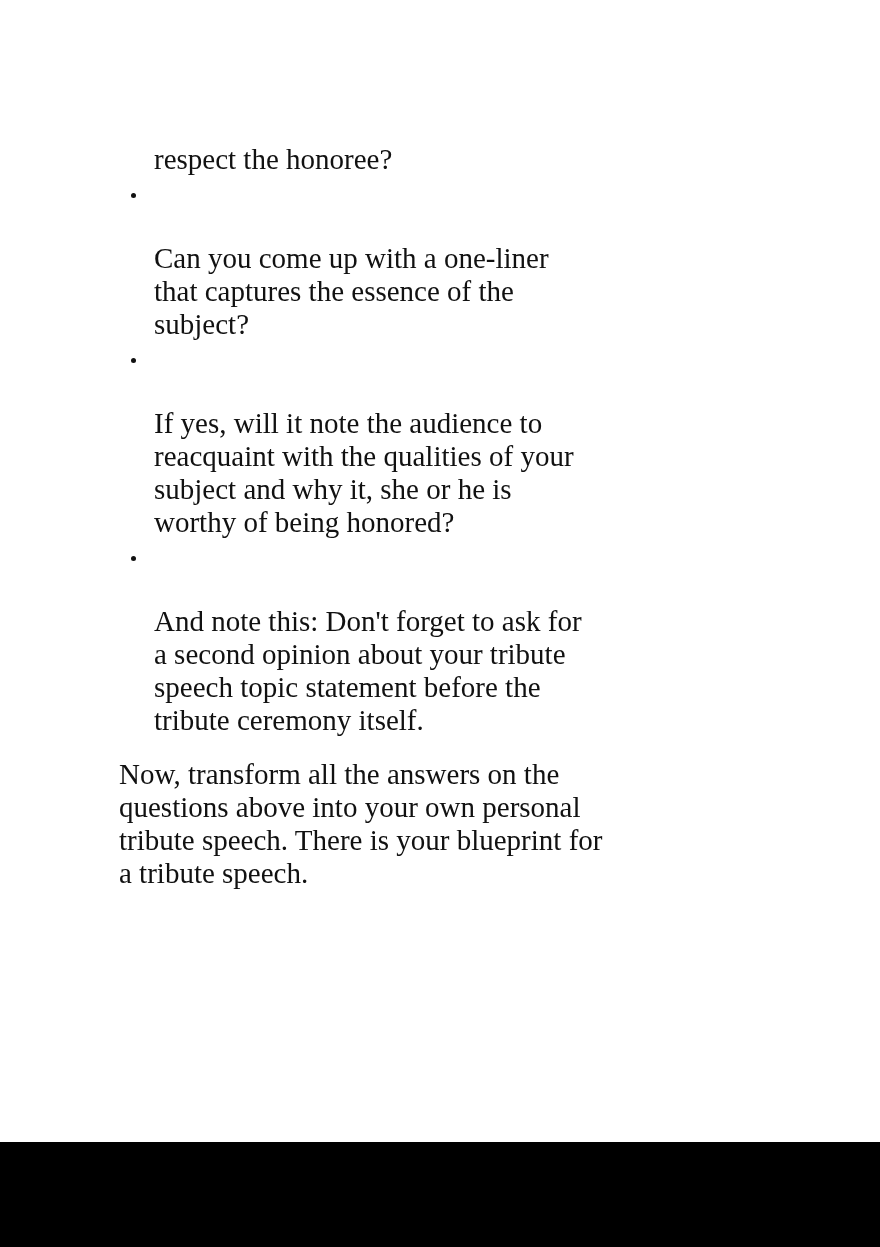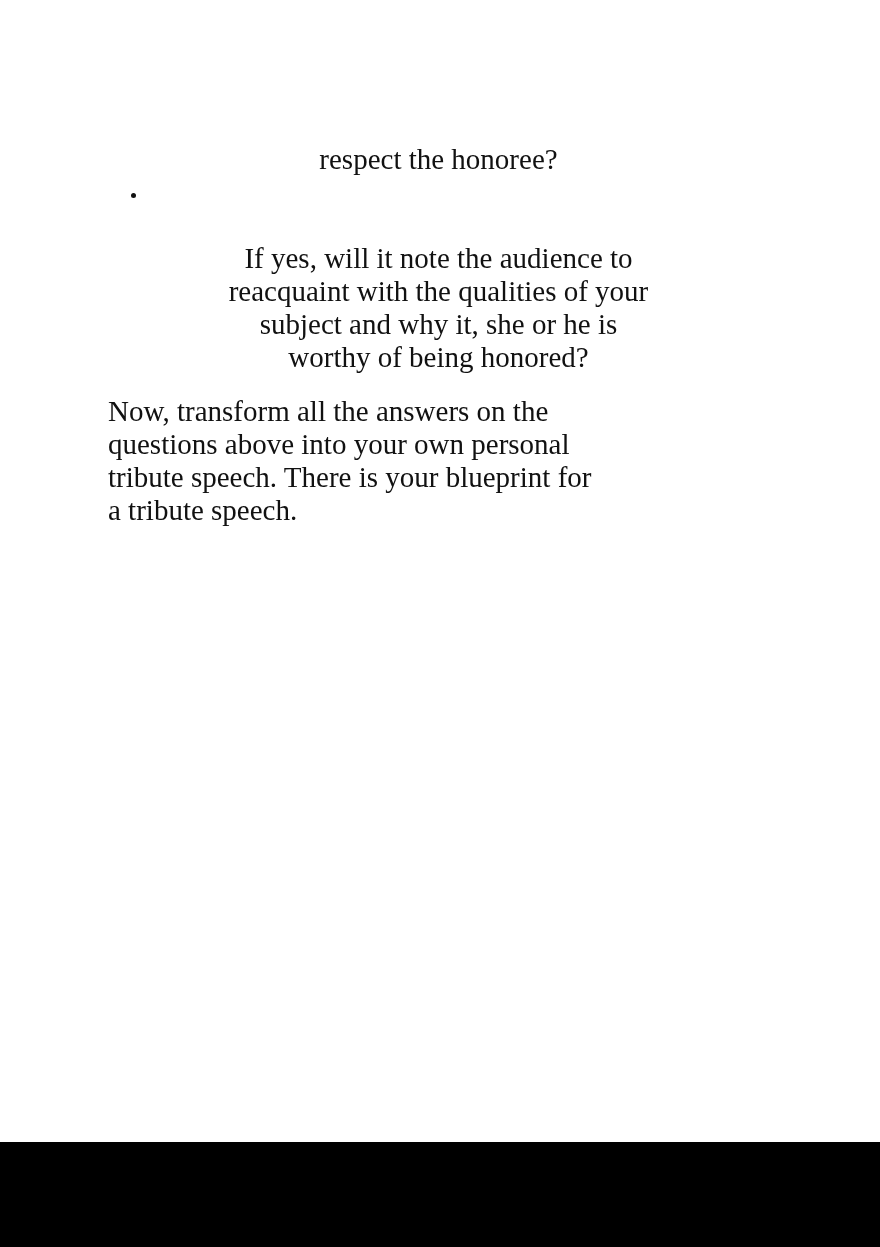--- a/index.html
+++ b/index.html
@@ -26,33 +26,32 @@
     width: 620px;
     font-size: 29px;
     line-height: 33px;
     color: #111111;
     letter-spacing: 0px;
   }
   .list-item {
     position: relative;
     padding-left: 51px;
     white-space: pre-line;
-    text-align: center;
   }
   .bullet-dot {
     position: absolute;
     left: 28px;
     top: 17px;
     width: 5px;
     height: 5px;
     border-radius: 50%;
     background: #111111;
   }
   .closing-paragraph {
-    margin: 21px 0 0 5px;
+    margin: 21px 0 0 16px;
     white-space: pre-line;
     font-family: Liberation Serif, serif;
   }
   .footer-bar {
     position: absolute;
     left: 0;
     bottom: 0;
     width: 880px;
     height: 105px;
     background: #000000;
@@ -62,29 +61,42 @@
 <body>
 
 <div class="page">
 
   <div class="content">
 
     <div class="list-item">
       <span>respect the honoree?</span>
     </div>
 
+    <div class="list-item">
+      <span class="bullet-dot"></span>
+      <span>Can you come up with a one-liner
+that captures the essence of the
+subject?</span>
+    </div>
 
     <div class="list-item">
       <span class="bullet-dot"></span>
       <span>If yes, will it note the audience to
 reacquaint with the qualities of your
 subject and why it, she or he is
 worthy of being honored?</span>
     </div>
 
+    <div class="list-item">
+      <span class="bullet-dot"></span>
+      <span>And note this: Don't forget to ask for
+a second opinion about your tribute
+speech topic statement before the
+tribute ceremony itself.</span>
+    </div>
 
     <p class="closing-paragraph">Now, transform all the answers on the
 questions above into your own personal
 tribute speech. There is your blueprint for
 a tribute speech.</p>
 
   </div>
 
   <div class="footer-bar"></div>
 

